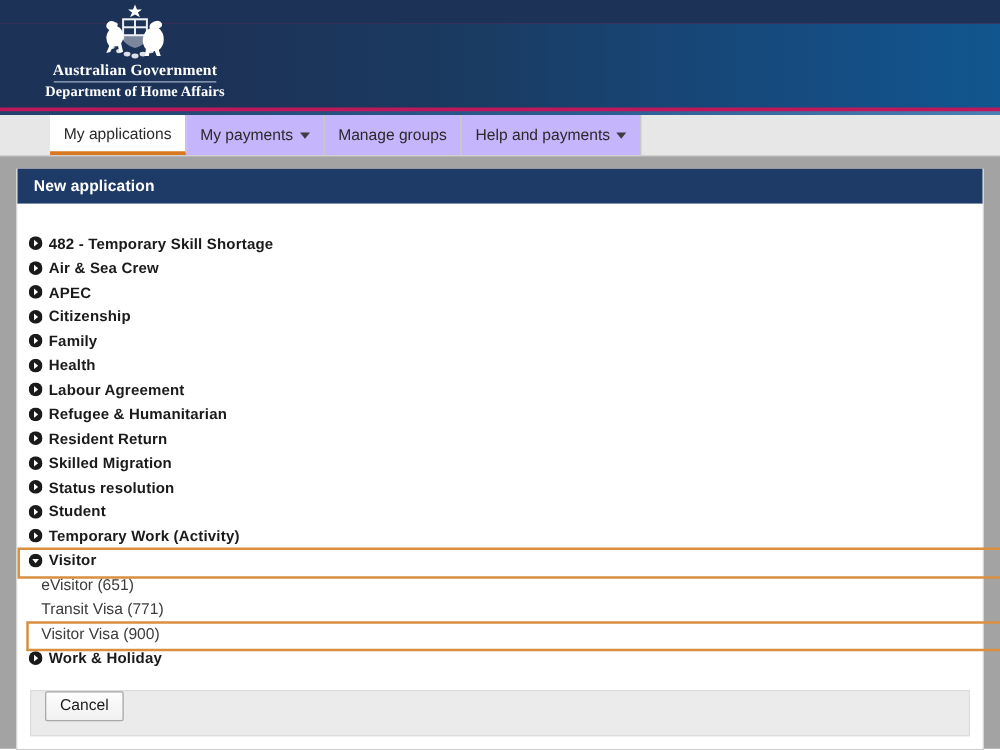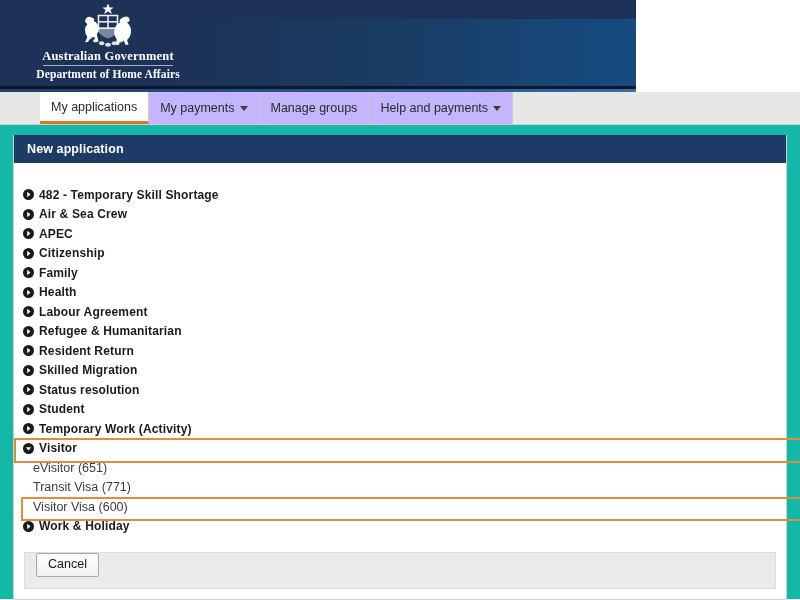--- a/index.html
+++ b/index.html
@@ -8,23 +8,23 @@
     margin: 0; padding: 0;
     width: 800px; height: 600px;
     overflow: hidden;
     background: #ffffff;
     font-family: "Liberation Sans", sans-serif;
   }
 
   
   .site-header {
     position: relative;
-    width: 636px;
+    width: 800px;
     height: 92px;
-    background: #0f172a;
+    background: #be185d;
     overflow: hidden;
   }
   .header-topband {
     position: absolute;
     left: 0; top: 0;
     width: 800px; height: 19px;
     background: #1d3257;
   }
   .header-gradient {
     position: absolute;
@@ -117,21 +117,21 @@
   .nav-filler {
     flex: 1;
     background: #e7e7e7;
   }
 
   
   .page-body {
     position: relative;
     width: 800px;
     height: 474px;
-    background: #14b8a6;
+    background: #a3a3a3;
     padding-left: 13px;
     padding-top: 10px;
   }
   .panel {
     position: relative;
     width: 774px;
     background: #ffffff;
     border: 1px solid #cfcfcf;
     border-top: none;
     min-height: 455px;
@@ -428,21 +428,21 @@
 
         <li class="sub-item">
           <span class="sub-label">eVisitor (651)</span>
         </li>
 
         <li class="sub-item">
           <span class="sub-label">Transit Visa (771)</span>
         </li>
 
         <li class="sub-item highlighted">
-          <span class="sub-label">Visitor Visa (600)</span>
+          <span class="sub-label">Visitor Visa (900)</span>
         </li>
 
         <li class="cat-item">
           <svg class="cat-icon" viewBox="0 0 12 12">
             <circle cx="6" cy="6" r="6" fill="#1a1a1a"></circle>
             <path d="M4.6 3.1 L8.2 6 L4.6 8.9 Z" fill="#ffffff"></path>
           </svg>
           <span class="cat-label">Work &amp; Holiday</span>
         </li>
 

